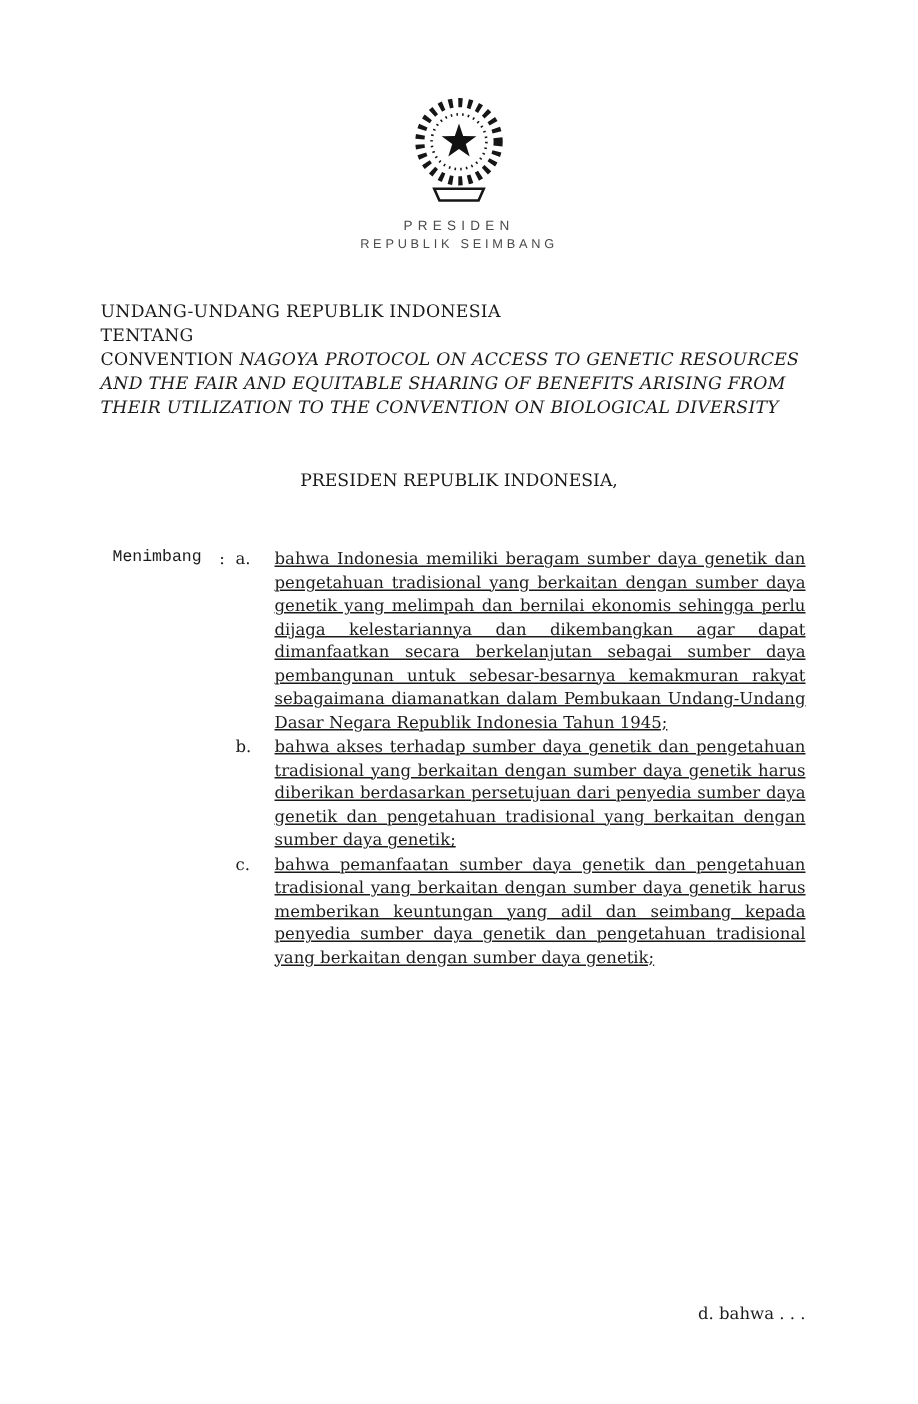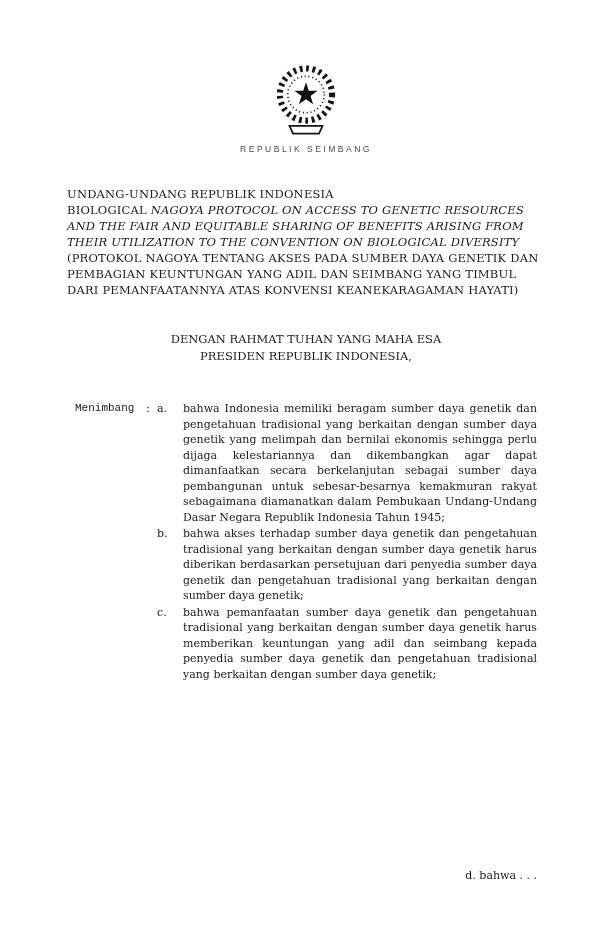--- a/index.html
+++ b/index.html
@@ -63,20 +63,21 @@
     line-height: 15.5px;
     row-gap: 1px;
   }
   .c-label  { grid-column: 1; font-family: Liberation Mono, monospace; }
   .c-colon  { grid-column: 2; text-align: center; }
   .c-letter { grid-column: 3; }
   .c-text   {
     grid-column: 4;
     text-align: justify;
     text-justify: inter-word;
+    text-decoration: underline;
   }
   
   .catchword {
     position: absolute;
     right: 75px;
     bottom: 54px;
     font-size: 11px;
   }
 </style>
 </head>
@@ -88,33 +89,33 @@
     <svg width="88" height="80" viewBox="0 0 100 92" aria-hidden="true">
 
       <circle cx="50" cy="42" r="30" fill="none" stroke="#161616" stroke-width="7" stroke-dasharray="3.2 4.2"></circle>
 
       <circle cx="50" cy="42" r="21" fill="none" stroke="#161616" stroke-width="2" stroke-dasharray="1.2 3.2"></circle>
 
       <polygon points="50,28 53.2,37.6 63.3,37.7 55.2,43.7 58.2,53.3 50,47.5 41.8,53.3 44.8,43.7 36.7,37.7 46.8,37.6" fill="#111"></polygon>
 
       <path d="M31 78 L69 78 L65 87 L35 87 Z" fill="none" stroke="#161616" stroke-width="2"></path>
     </svg>
+    <div class="emblem-line1">PRESIDEN</div>
     <div class="emblem-line2">REPUBLIK SEIMBANG</div>
   </div>
 
   <div class="title-block">
     <div>UNDANG-UNDANG REPUBLIK INDONESIA</div>
+    <div>TENTANG</div>
     <div class="subject">
-      <span>BIOLOGICAL </span><em>NAGOYA PROTOCOL ON ACCESS TO GENETIC RESOURCES AND THE FAIR AND EQUITABLE SHARING OF BENEFITS ARISING FROM THEIR UTILIZATION TO THE CONVENTION ON BIOLOGICAL DIVERSITY</em>
+      <span>CONVENTION </span><em>NAGOYA PROTOCOL ON ACCESS TO GENETIC RESOURCES AND THE FAIR AND EQUITABLE SHARING OF BENEFITS ARISING FROM THEIR UTILIZATION TO THE CONVENTION ON BIOLOGICAL DIVERSITY</em>
     </div>
-    <div class="subject">(PROTOKOL NAGOYA TENTANG AKSES PADA SUMBER DAYA GENETIK DAN PEMBAGIAN KEUNTUNGAN YANG ADIL DAN SEIMBANG YANG TIMBUL DARI PEMANFAATANNYA ATAS KONVENSI KEANEKARAGAMAN HAYATI)</div>
   </div>
 
   <div class="preamble">
-    <div>DENGAN RAHMAT TUHAN YANG MAHA ESA</div>
     <div>PRESIDEN REPUBLIK INDONESIA,</div>
   </div>
 
   <div class="considering">
     <div class="c-label" style="grid-row:1">Menimbang</div>
     <div class="c-colon" style="grid-row:1">:</div>
 
     <div class="c-letter" style="grid-row:1">a.</div>
     <div class="c-text" style="grid-row:1">bahwa Indonesia memiliki beragam sumber daya genetik dan pengetahuan tradisional yang berkaitan dengan sumber daya genetik yang melimpah dan bernilai ekonomis sehingga perlu dijaga kelestariannya dan dikembangkan agar dapat dimanfaatkan secara berkelanjutan sebagai sumber daya pembangunan untuk sebesar-besarnya kemakmuran rakyat sebagaimana diamanatkan dalam Pembukaan Undang-Undang Dasar Negara Republik Indonesia Tahun 1945;</div>
 

